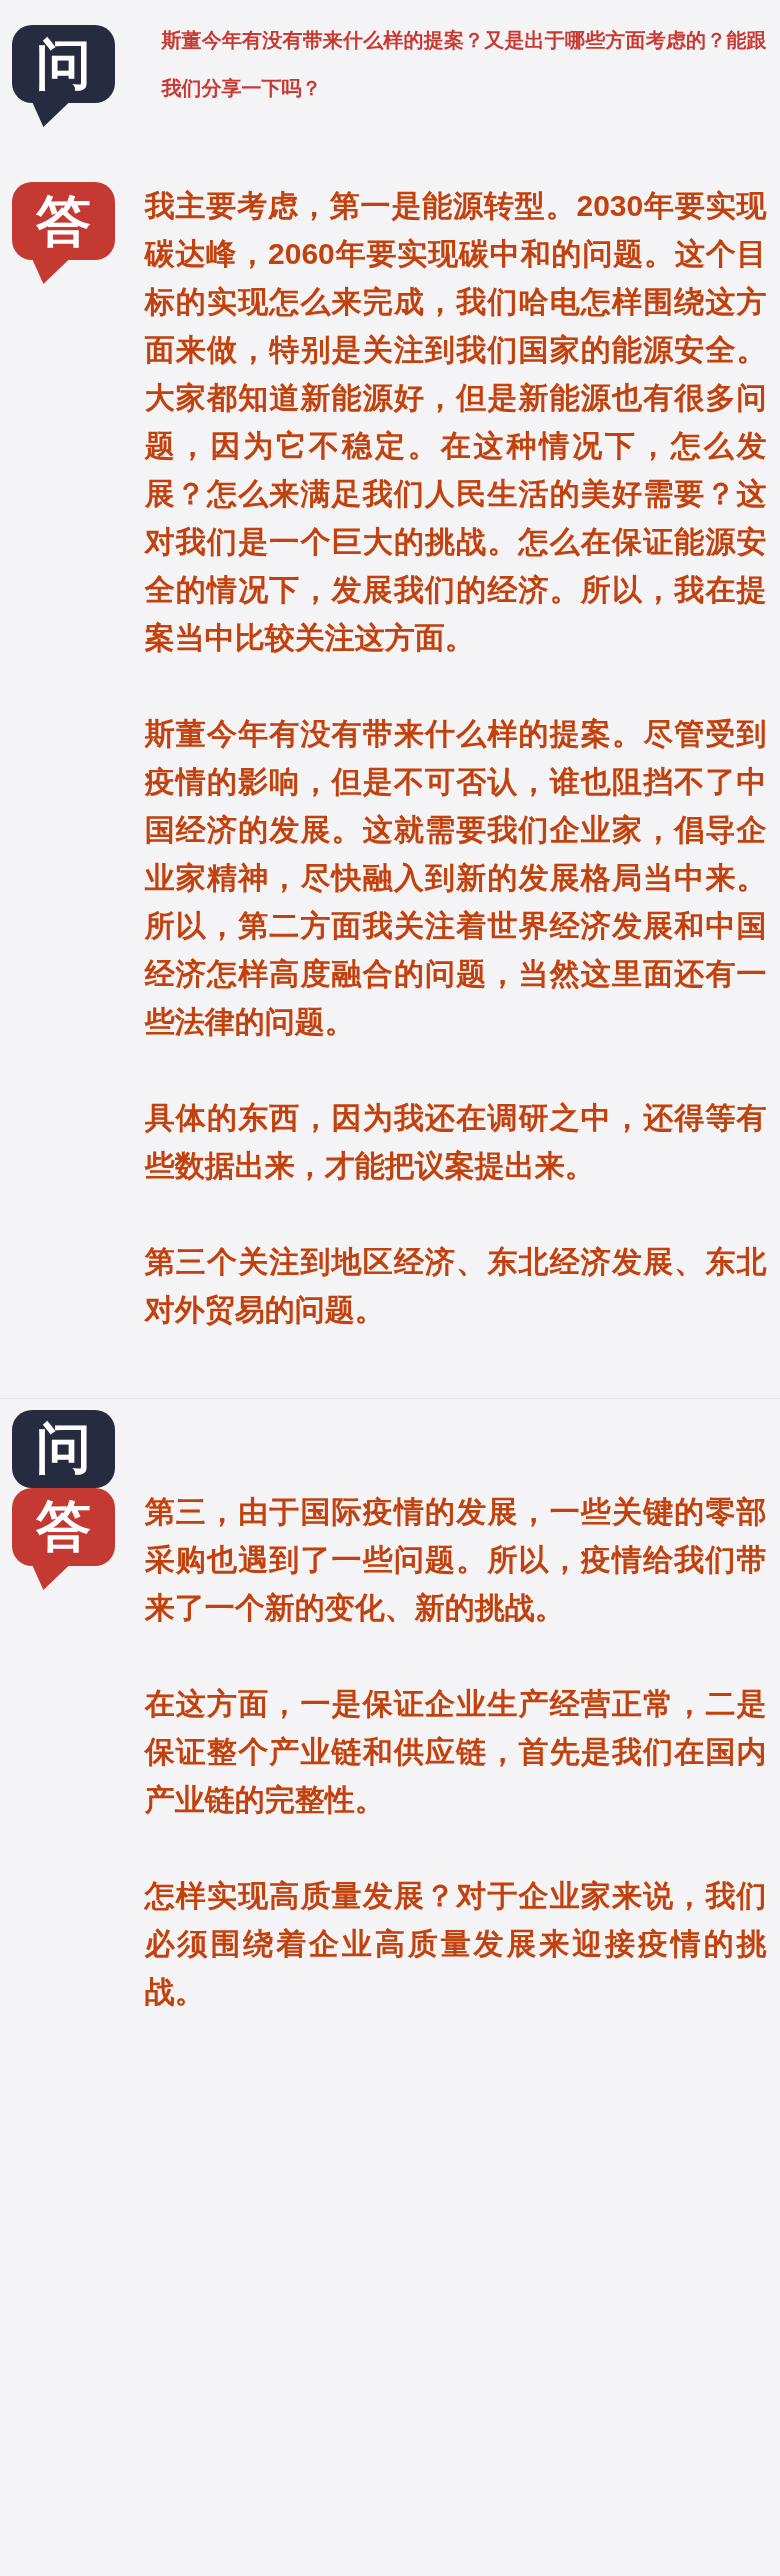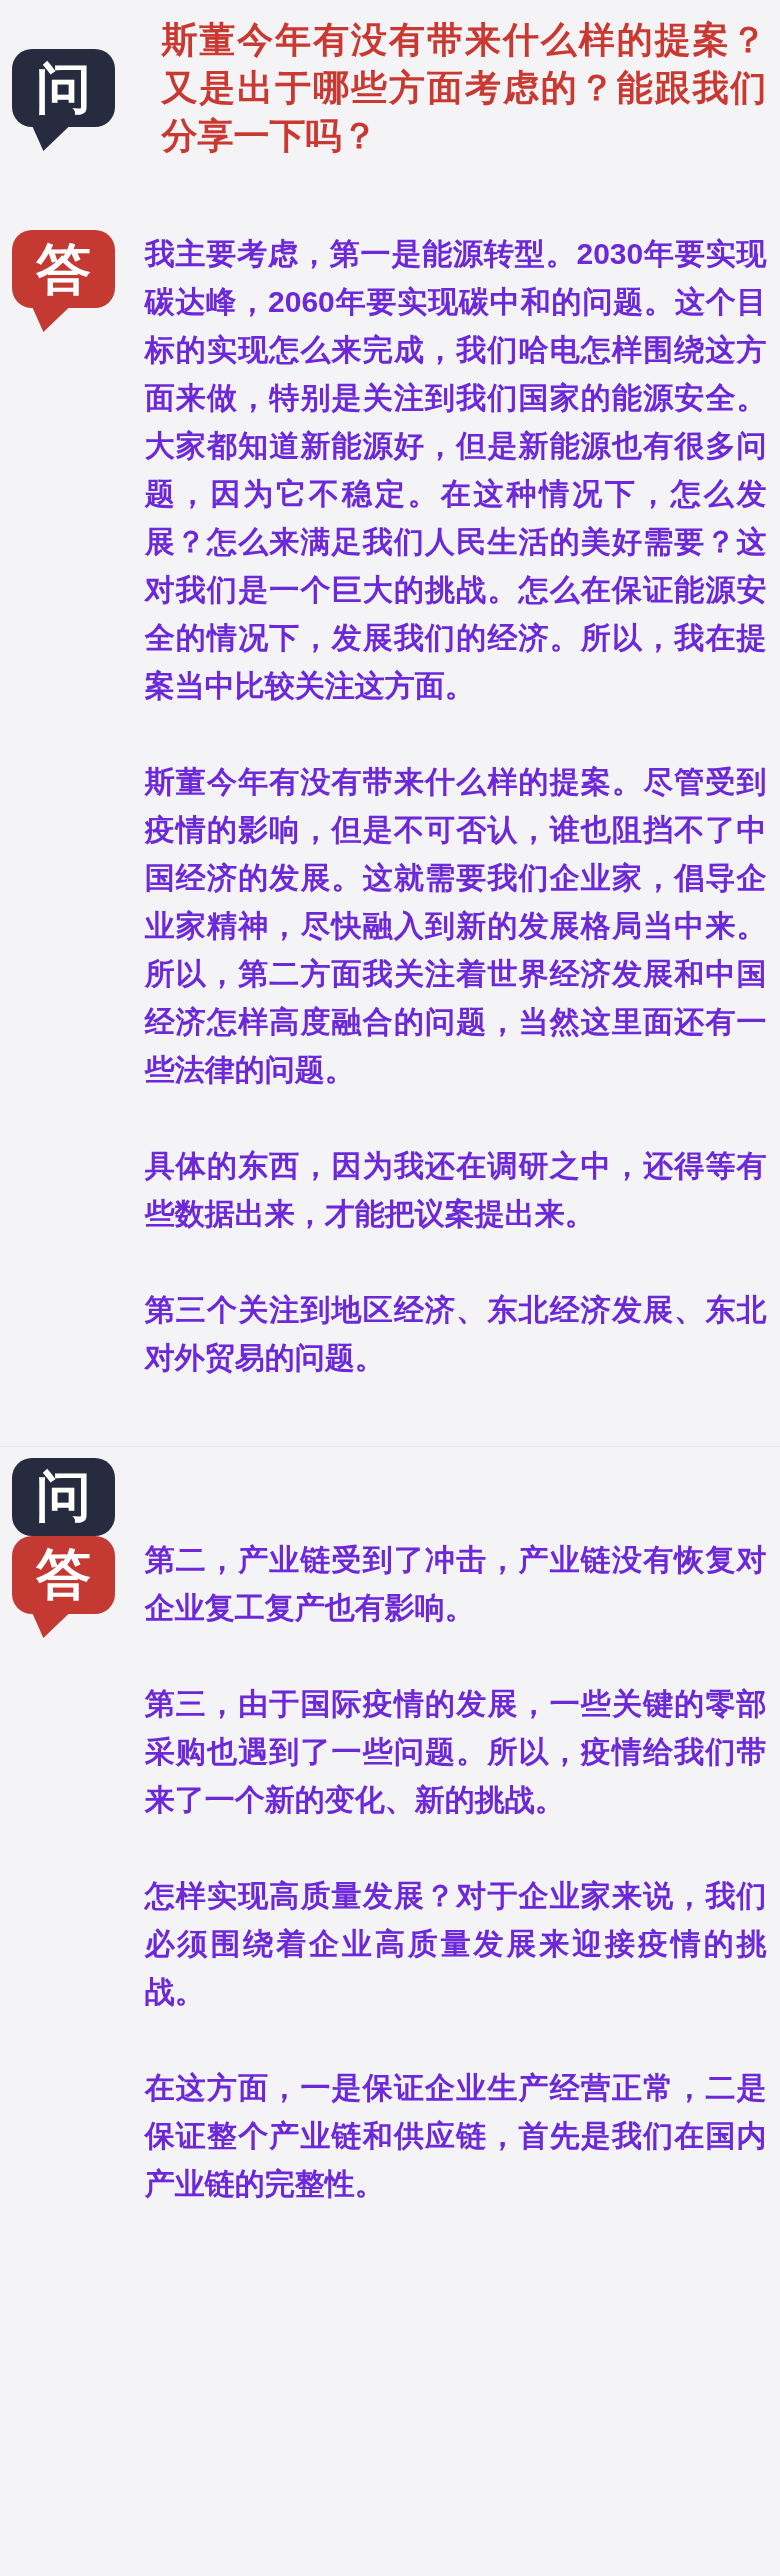--- a/index.html
+++ b/index.html
@@ -50,29 +50,29 @@
     font-family:"Liberation Serif","DejaVu Serif",serif;
     font-size:55px;
     font-weight:700;
     line-height:1;
   }
   .q-text{
     margin:0;
     padding-left:16.7px;
     flex:1;
     color:#c93931;
-    font-size:36px;
+    font-size:20px;
     line-height:48px;
     font-weight:700;
     text-align:justify;
   }
   .a-text{flex:1;}
   .a-text p{
     margin:0 0 48px;
-    color:#6d28d9;
+    color:#c2410c;
     font-size:30px;
     line-height:48px;
     font-weight:700;
     text-align:justify;
   }
   .a-text p:last-child{margin-bottom:0;}
   .divider{
     width:100%;
     height:1.3px;
     background:#e3e4e7;
@@ -117,22 +117,21 @@
         </div>
       </div>
     </div>
     <div class="row a-row">
       <div class="icon-col">
         <div class="bubble a-bubble">
           <span class="glyph">答</span>
         </div>
       </div>
       <div class="a-text">
-        <p>第二，产业链受到了冲击，产业链没有恢复对企业复工复产也有影响。</p>
         <p>第三，由于国际疫情的发展，一些关键的零部采购也遇到了一些问题。所以，疫情给我们带来了一个新的变化、新的挑战。</p>
+        <p>在这方面，一是保证企业生产经营正常，二是保证整个产业链和供应链，首先是我们在国内产业链的完整性。</p>
         <p>怎样实现高质量发展？对于企业家来说，我们必须围绕着企业高质量发展来迎接疫情的挑战。</p>
-        <p>在这方面，一是保证企业生产经营正常，二是保证整个产业链和供应链，首先是我们在国内产业链的完整性。</p>
       </div>
     </div>
   </section>
 
 </main>
 
 
 </body></html>

